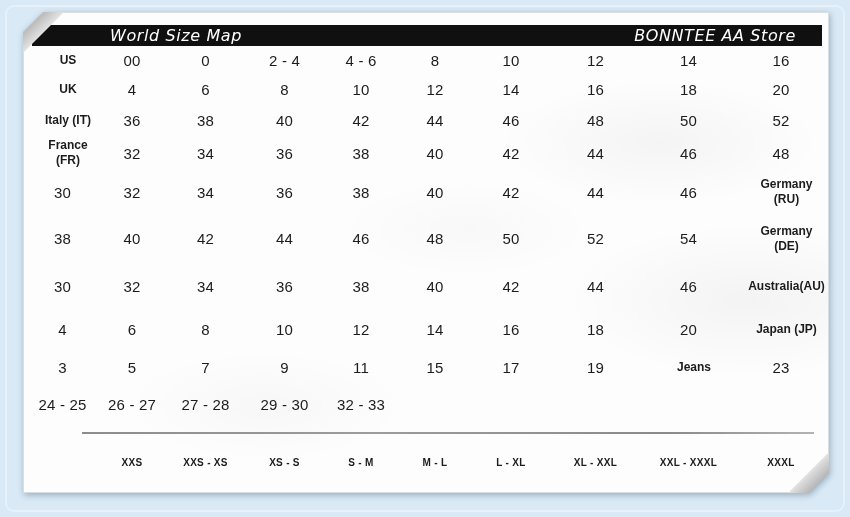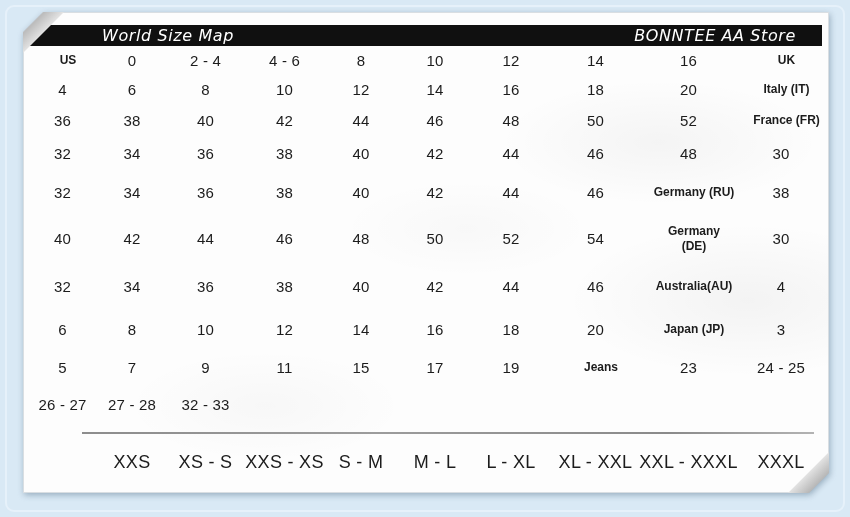--- a/index.html
+++ b/index.html
@@ -47,21 +47,21 @@
     left: 0; top: 0;
     clip-path: polygon(41px 0, 0 41px, 0 20px, 20px 0);
     background: linear-gradient(315deg, #ffffff 18%, #ececec 48%, #bdbdbd 75%, rgba(190,202,212,0.12) 100%);
   }
   .fold-br {
     right: 0; bottom: 0;
     clip-path: polygon(3px 44px, 44px 3px, 44px 24px, 24px 44px);
     background: linear-gradient(135deg, #ffffff 18%, #e9e9e9 50%, #b5b5b5 78%, rgba(180,195,205,0.12) 100%);
   }
   .bar {
-    position: absolute; left: 0; top: 12px; right: 6px; height: 21px;
+    position: absolute; left: 8px; top: 12px; right: 6px; height: 21px;
     background: var(--header-bar, #101010);
     color: var(--header-text, #ffffff);
     display: flex; justify-content: space-between; align-items: center;
     padding: 0 26px 1px 78px;
     box-sizing: border-box;
     font-family: "DejaVu Sans", sans-serif;
     font-style: italic;
     font-size: 16px;
     letter-spacing: 0.6px;
     white-space: nowrap;
@@ -87,22 +87,22 @@
     text-align: center;
     letter-spacing: 0;
   }
   .separator {
     position: absolute; left: 58px; top: 419px;
     width: 732px; height: 2px;
     background: linear-gradient(to right, #8d8d8d, #9c9c9c 40%, #8a8a8a 80%, #b3b3b3);
   }
   #sizes-grid { top: 430px; height: 38px; }
   .cell.size-cell {
-    font-weight: normal;
-    font-size: 18px;
+    font-weight: bold;
+    font-size: 10px;
     letter-spacing: 0.3px;
     white-space: nowrap;
   }
 </style>
 </head>
 <body>
 
 <div class="bg-frame"></div>
 
 <div class="paper-wrap">
@@ -110,20 +110,21 @@
 
     <div class="bar">
       <span>World Size Map</span>
       <span>BONNTEE AA Store</span>
     </div>
 
     <div class="grid" id="rows-grid" style="grid-template-rows: 28px 31px 31px 34px 44px 49px 46px 40px 37px 37px;">
         <div class="cell label">
           <span>US</span>
         </div>
+        <div class="cell val">00</div>
         <div class="cell val">0</div>
         <div class="cell val">2 - 4</div>
         <div class="cell val">4 - 6</div>
         <div class="cell val">8</div>
         <div class="cell val">10</div>
         <div class="cell val">12</div>
         <div class="cell val">14</div>
         <div class="cell val">16</div>
         <div class="cell label">
           <span>UK</span>
@@ -218,32 +219,33 @@
         <div class="cell val">15</div>
         <div class="cell val">17</div>
         <div class="cell val">19</div>
         <div class="cell label">
           <span>Jeans</span>
         </div>
         <div class="cell val">23</div>
         <div class="cell val">24 - 25</div>
         <div class="cell val">26 - 27</div>
         <div class="cell val">27 - 28</div>
+        <div class="cell val">29 - 30</div>
         <div class="cell val">32 - 33</div>
         <div class="cell val"></div>
         <div class="cell val"></div>
       </div>
 
     <div class="separator"></div>
 
     <div class="grid" id="sizes-grid">
         <div class="cell"></div>
         <div class="cell size-cell">XXS</div>
+        <div class="cell size-cell">XXS - XS</div>
         <div class="cell size-cell">XS - S</div>
-        <div class="cell size-cell">XXS - XS</div>
         <div class="cell size-cell">S - M</div>
         <div class="cell size-cell">M - L</div>
         <div class="cell size-cell">L - XL</div>
         <div class="cell size-cell">XL - XXL</div>
         <div class="cell size-cell">XXL - XXXL</div>
         <div class="cell size-cell">XXXL</div>
       </div>
 
   </div>
   <div class="fold fold-tl"></div>

